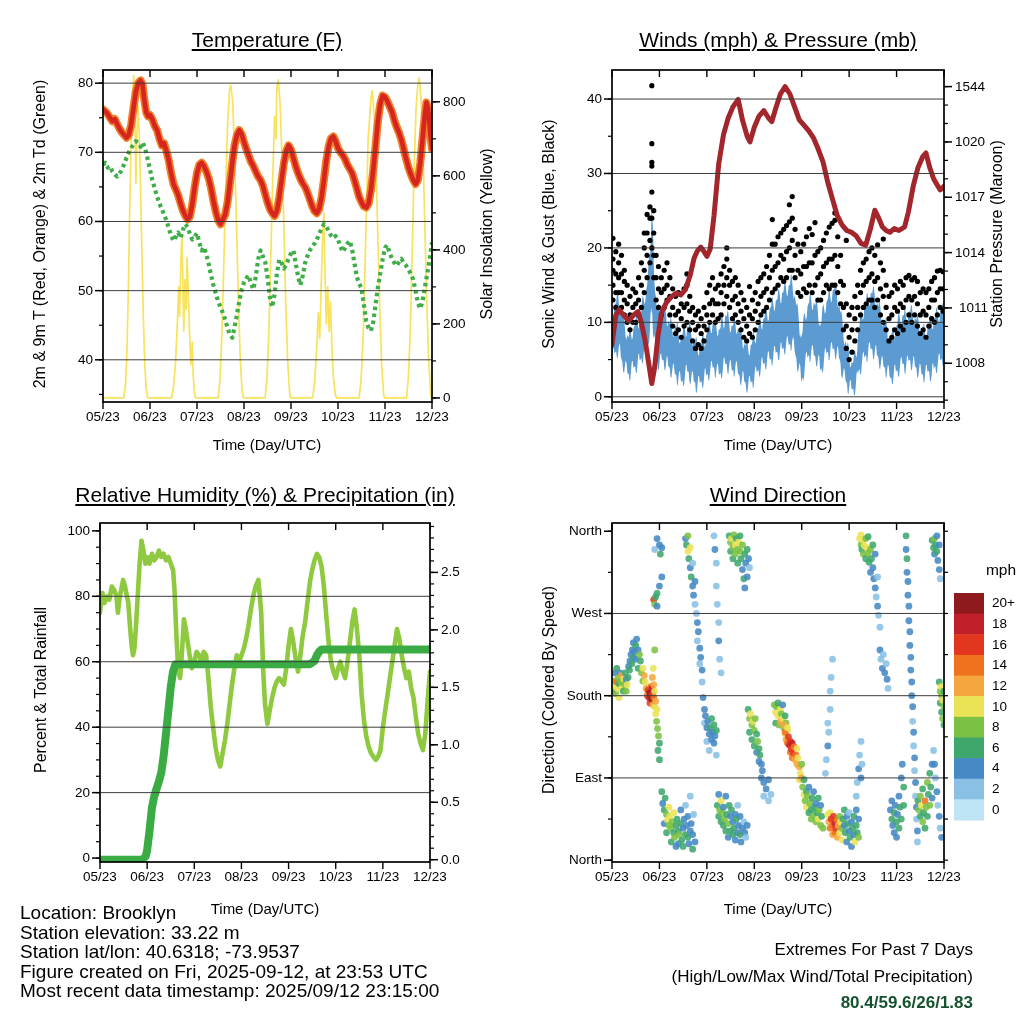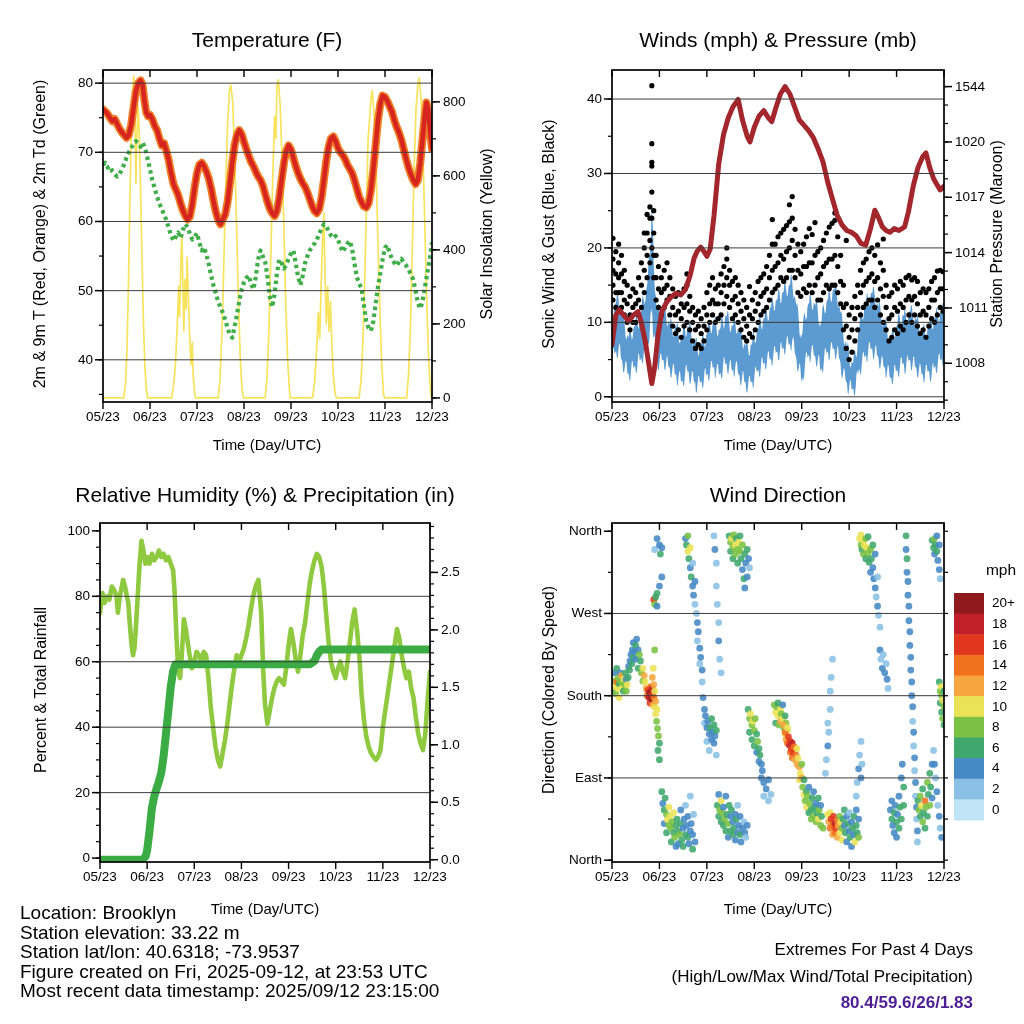--- a/index.html
+++ b/index.html
@@ -1,20 +1,20 @@
 <!DOCTYPE html>
 <html><head>
 <meta charset="utf-8">
 <style>
   html,body{margin:0;padding:0;background:#fff;}
   .page{position:relative;width:1024px;height:1024px;background:#fff;overflow:hidden;
         font-family:"Liberation Sans","DejaVu Sans",sans-serif;color:#000;}
   #plots{position:absolute;left:0;top:0;z-index:1;}
   .txt{position:absolute;z-index:2;white-space:nowrap;}
-  .title{font-size:21px;text-align:center;width:420px;}
+  .title{font-size:21px;text-align:center;width:420px;text-decoration:underline;}
   .xlab{font-size:15px;text-align:center;width:300px;}
   .vlab{font-size:16px;text-align:center;width:420px;transform:rotate(-90deg);}
   .tick{position:absolute;z-index:2;font-size:13.5px;white-space:nowrap;}
   .t-title-tl{left:57px;top:28px;}
   .t-title-tr{left:568px;top:28px;}
   .t-title-bl{left:55px;top:483px;}
   .t-title-br{left:568px;top:483px;}
   .t-xlab-tl{left:117px;top:436px;}
   .t-xlab-tr{left:628px;top:436px;}
   .t-xlab-bl{left:115px;top:900px;}
@@ -1232,23 +1232,23 @@
 
   <div class="txt footer-left">
     <div>Location: Brooklyn</div>
     <div>Station elevation: 33.22 m</div>
     <div>Station lat/lon: 40.6318; -73.9537</div>
     <div>Figure created on Fri, 2025-09-12, at 23:53 UTC</div>
     <div>Most recent data timestamp: 2025/09/12 23:15:00</div>
   </div>
 
   <div class="txt footer-right">
-    <div>Extremes For Past 4 Days</div>
+    <div>Extremes For Past 7 Days</div>
     <div>(High/Low/Max Wind/Total Precipitation)</div>
-    <div class="fr-values" id="extreme-values" style="color: #4c1d95;">80.4/59.6/26/1.83</div>
+    <div class="fr-values" id="extreme-values" style="color: #14532d;">80.4/59.6/26/1.83</div>
   </div>
 <div class="tick" style="left: 79px; top: 409px; width: 48px; text-align: center;">05/23</div>
     <div class="tick" style="left: 126px; top: 409px; width: 48px; text-align: center;">06/23</div>
     <div class="tick" style="left: 173px; top: 409px; width: 48px; text-align: center;">07/23</div>
     <div class="tick" style="left: 220px; top: 409px; width: 48px; text-align: center;">08/23</div>
     <div class="tick" style="left: 267px; top: 409px; width: 48px; text-align: center;">09/23</div>
     <div class="tick" style="left: 314px; top: 409px; width: 48px; text-align: center;">10/23</div>
     <div class="tick" style="left: 361px; top: 409px; width: 48px; text-align: center;">11/23</div>
     <div class="tick" style="left: 408px; top: 409px; width: 48px; text-align: center;">12/23</div>
     <div class="tick" style="left: 41px; top: 351.808px; width: 52px; text-align: right;">40</div>

